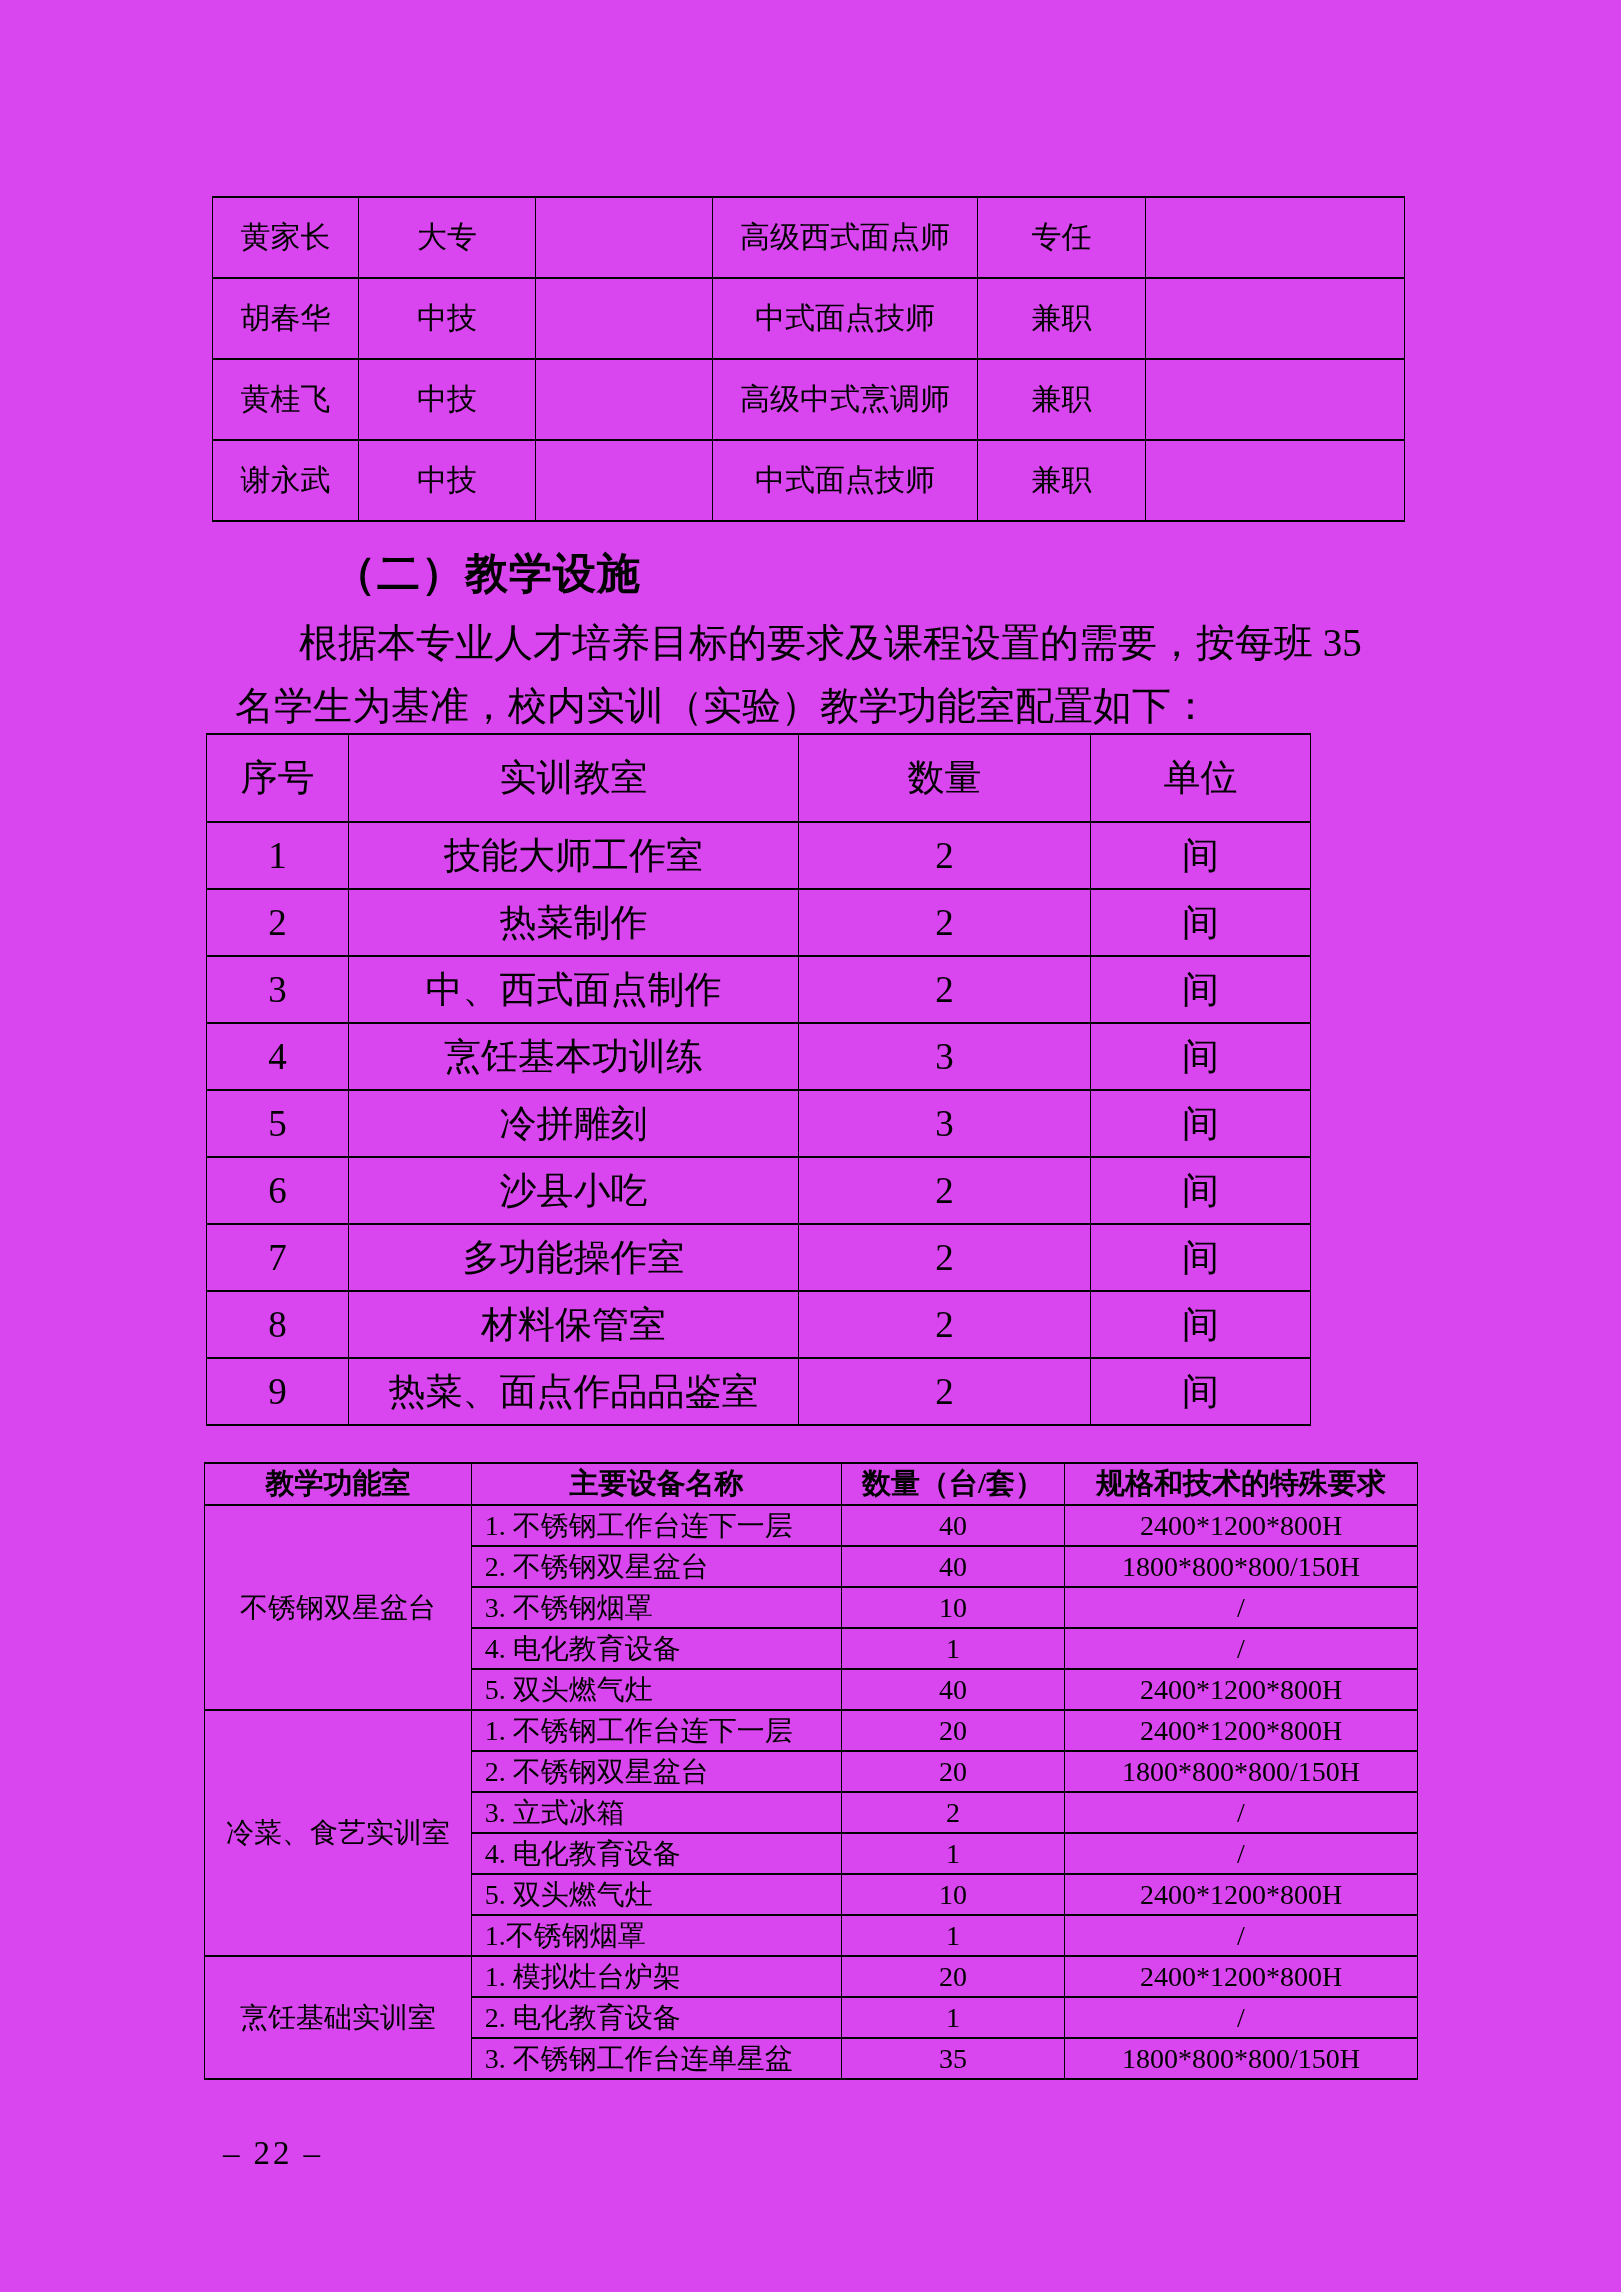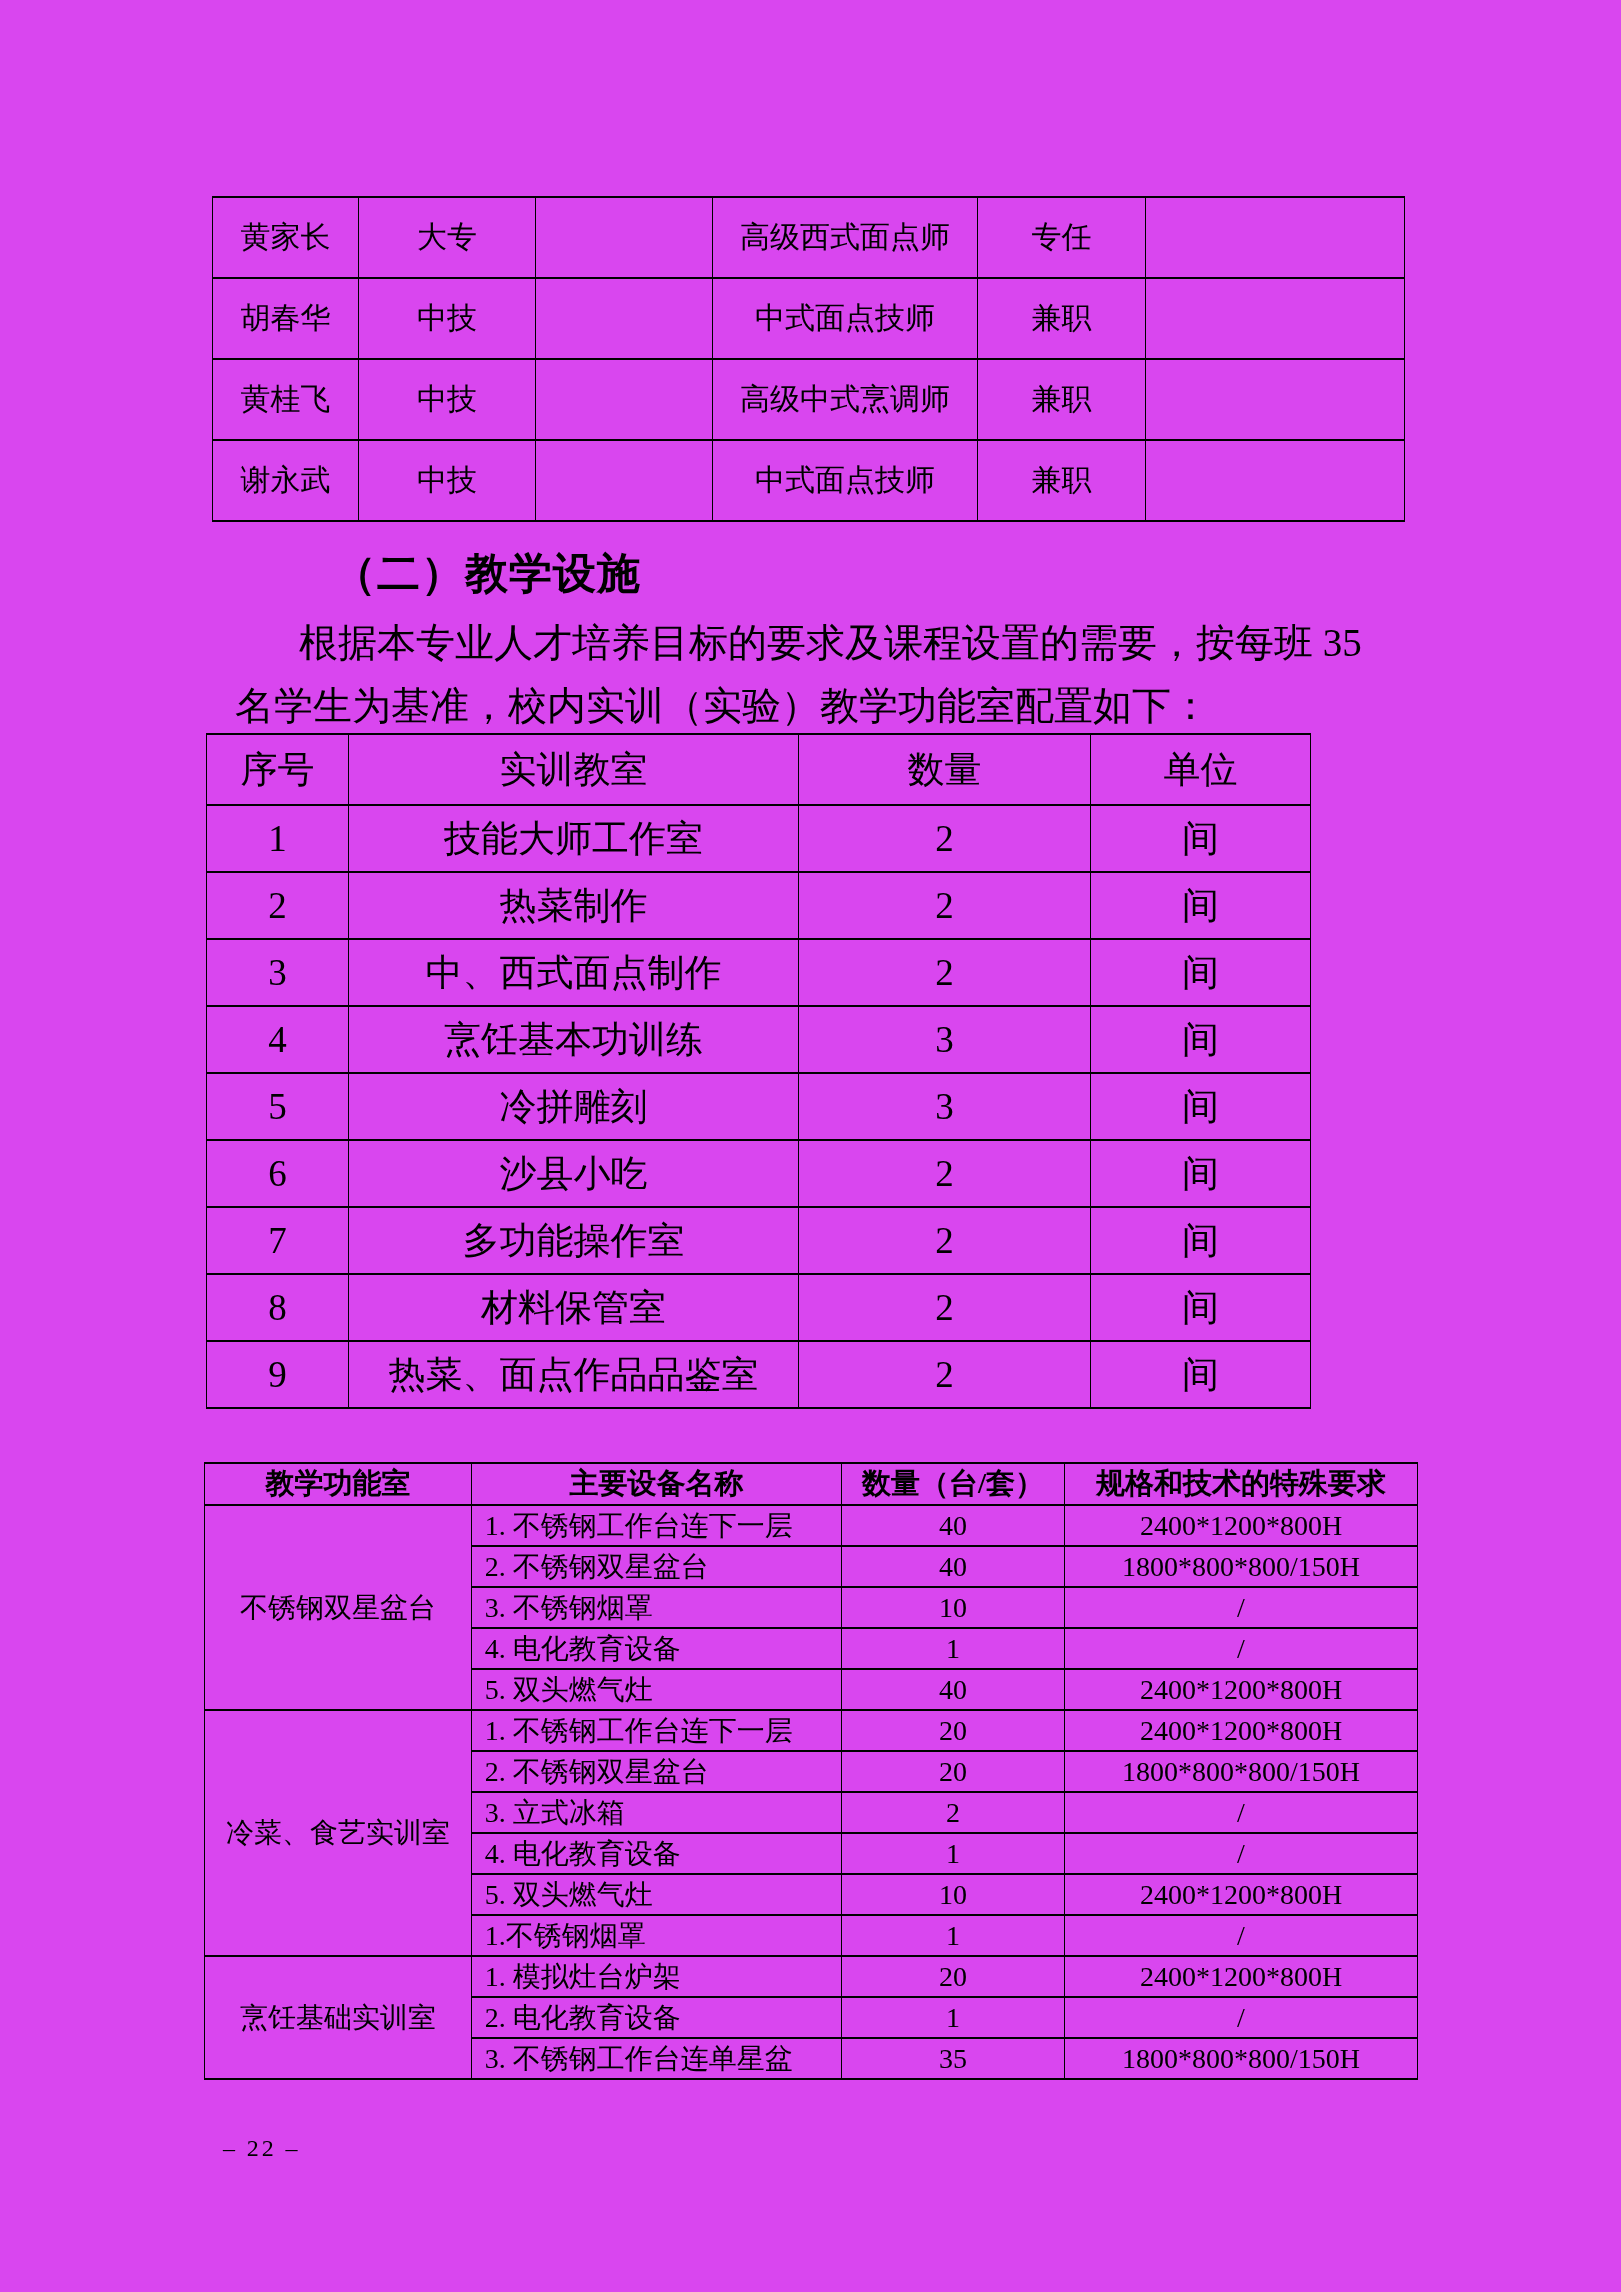--- a/index.html
+++ b/index.html
@@ -25,21 +25,21 @@
     vertical-align: middle;
     padding: 0;
     overflow: hidden;
     font-weight: normal;
   }
   
   .t-teachers { left: 212px; top: 196px; width: 1192px; font-size: 30px; }
   .t-teachers tr { height: 81px; }
   
   .t-rooms { left: 206px; top: 733px; width: 1104px; font-size: 37px; }
-  .t-rooms tr.hdr { height: 71px; }
+  .t-rooms tr.hdr { height: 88px; }
   .t-rooms tr.row { height: 67px; }
   
   .t-equip { left: 204px; top: 1462px; width: 1213px; font-size: 28px; }
   .t-equip tr.hdr { height: 37px; }
   .t-equip tr.row { height: 41px; }
   .t-equip th { font-weight: bold; font-size: 29px; }
   .t-equip td.left { text-align: left; padding-left: 12.7px; }
   
   .heading {
     position: absolute;
@@ -54,21 +54,21 @@
     font-size: 39px;
     line-height: 47px;
     white-space: nowrap;
     text-align: right;
   }
   .line1 { left: 299px; top: 619px; }
   .line2 { left: 235px; top: 682px; }
   .pageno {
     position: absolute;
     left: 223px; top: 2135px;
-    font-size: 24px;
+    font-size: 33px;
     letter-spacing: 2.9px;
     white-space: nowrap;
   }
 </style>
 </head>
 <body>
 
 <div class="page">
 
   <table class="t-teachers">

